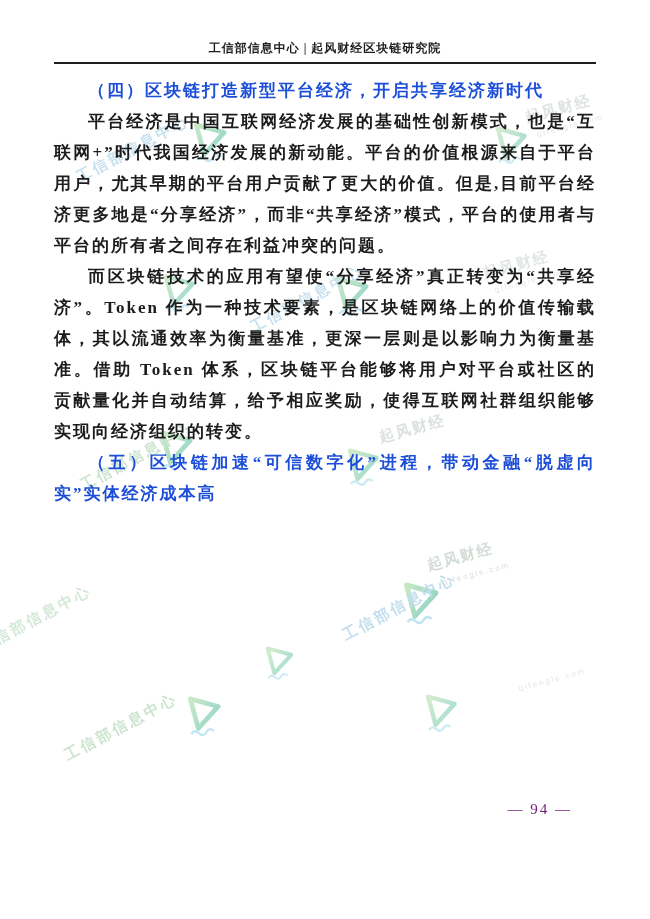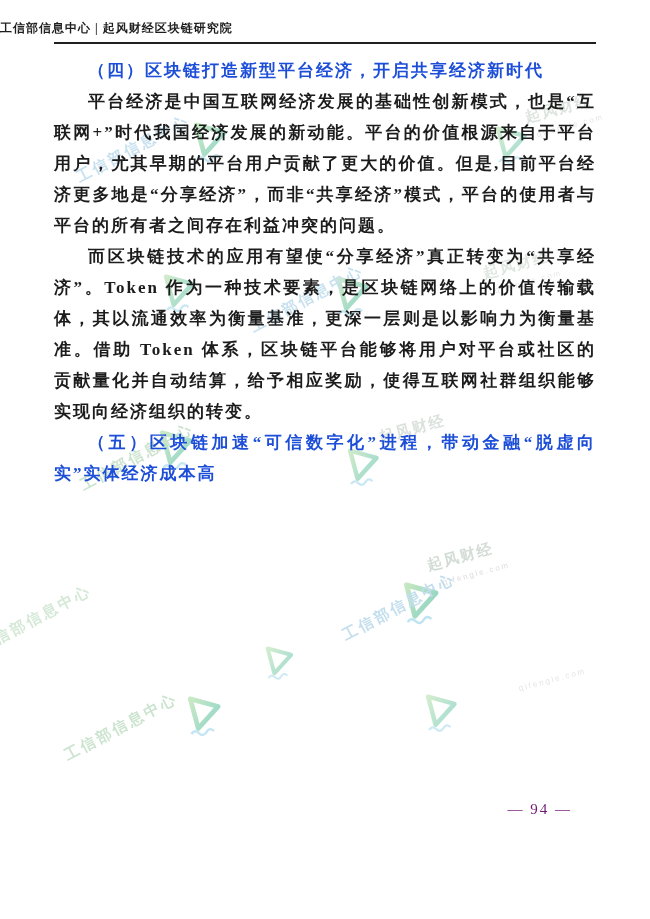--- a/index.html
+++ b/index.html
@@ -5,21 +5,21 @@
   html,body{margin:0;padding:0;background:#e8e8e8;}
   .page{
     position:relative;
     width:650px;height:919px;
     margin:0 auto;
     background:#ffffff;
     overflow:hidden;
     font-family:"Liberation Serif","DejaVu Serif",serif;
   }
   
-  .header{padding-top:18px;}
+  .header{padding-top:38px;text-align:center;}
   .header-title{
     font-size:12px;font-weight:bold;color:#1e1e1e;letter-spacing:1px;
   }
   .rule{margin:5px 54px 0 54px;border-top:2px solid #1f1f1f;height:0;}
   
   .content{
     padding:11px 54px 0 54px;
     font-size:17px;line-height:31px;letter-spacing:2px;
     color:#1c1c1c;text-align:justify;
     position:relative;z-index:2;

